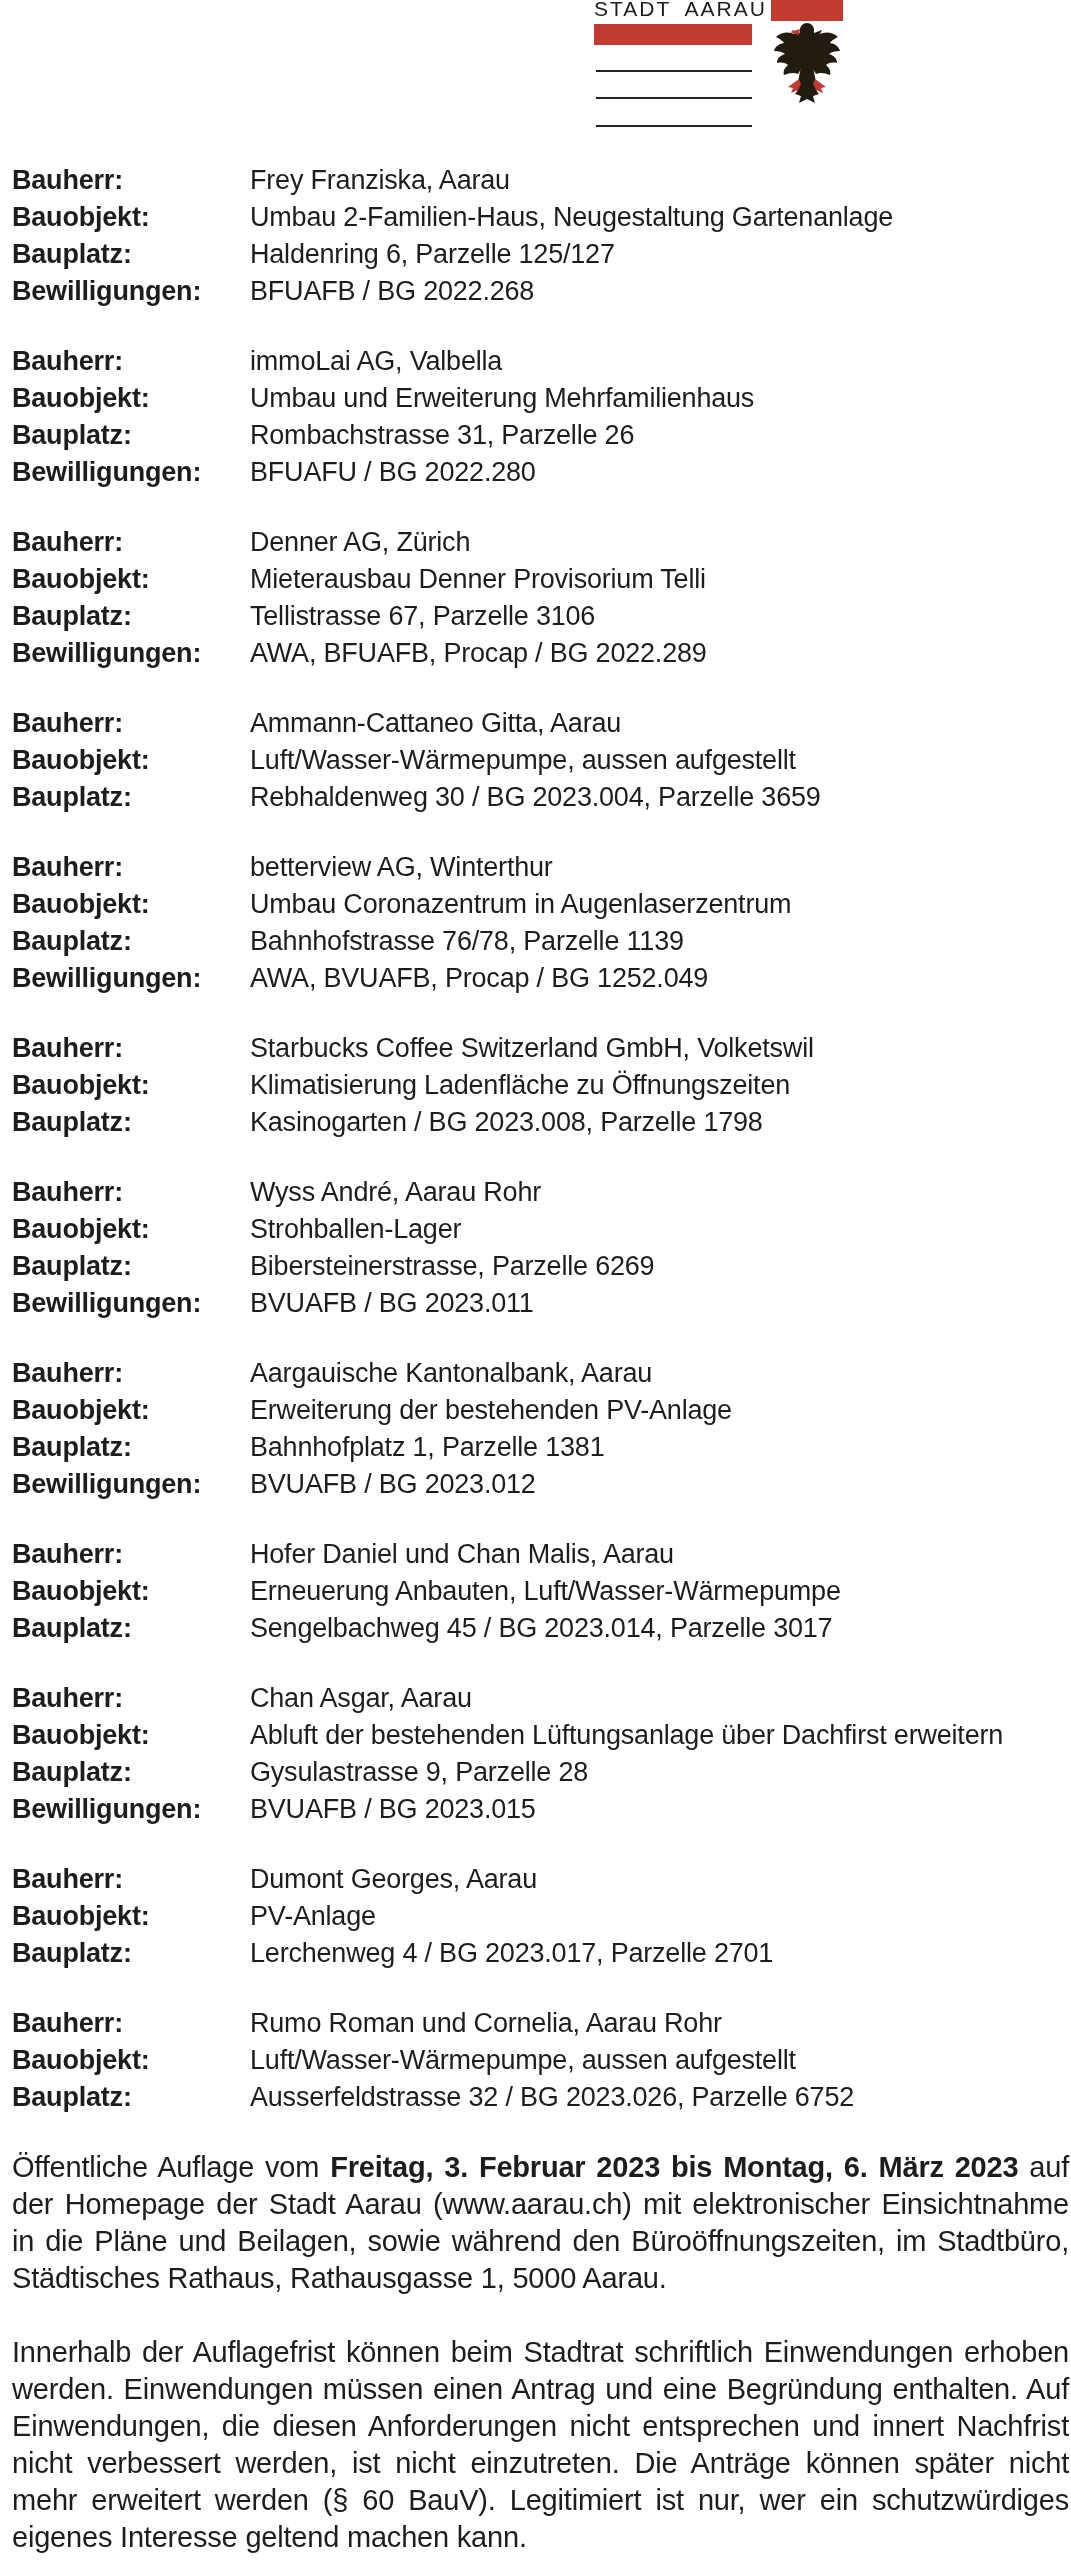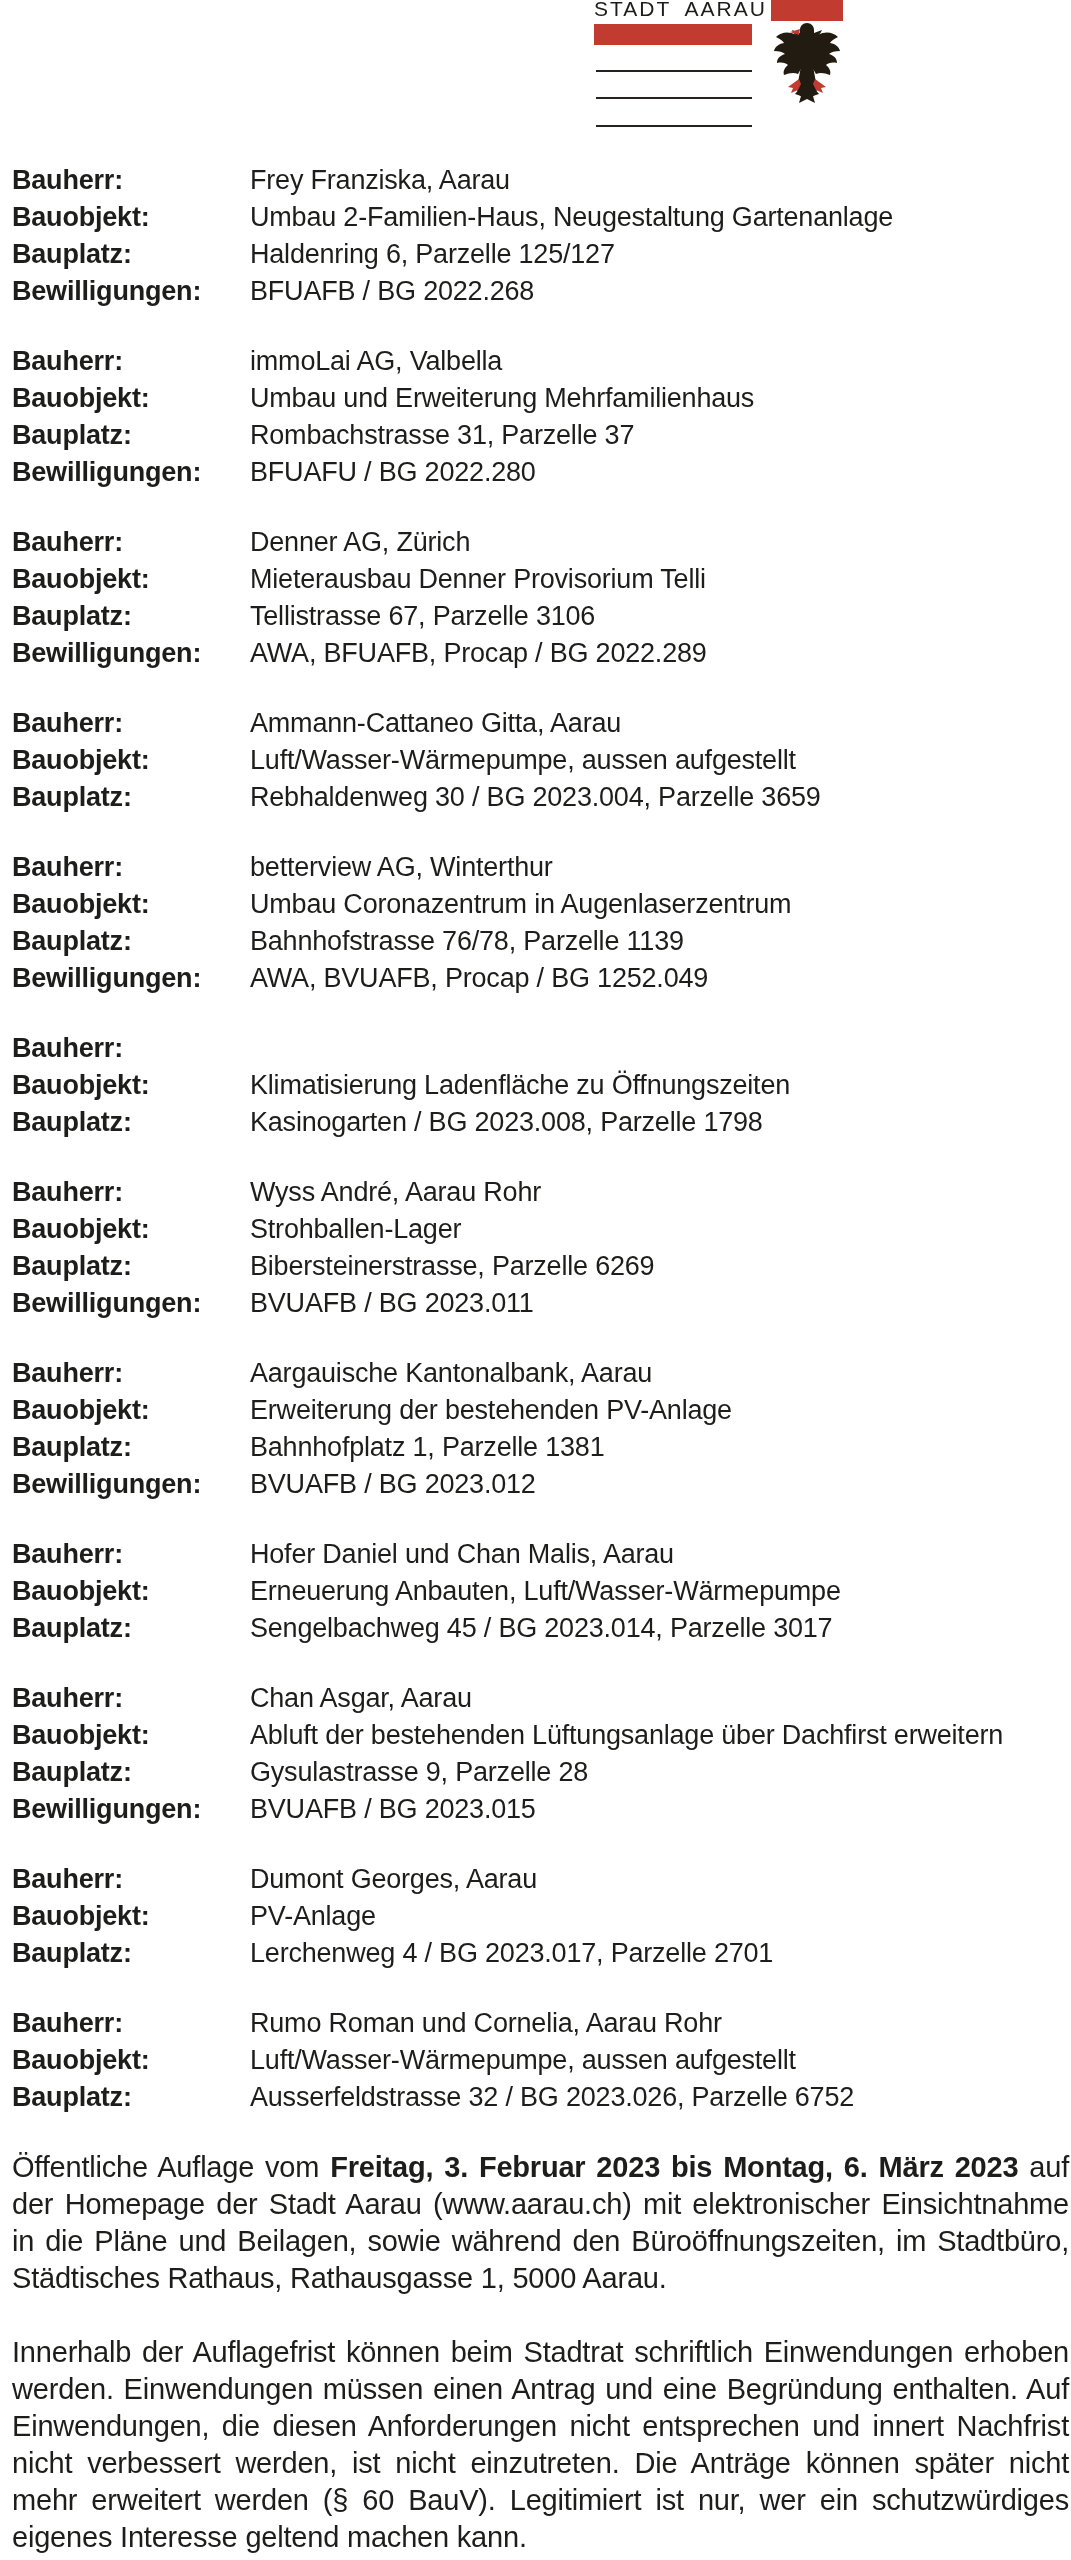--- a/index.html
+++ b/index.html
@@ -88,21 +88,21 @@
       <div class="row">
           <span class="lbl">Bauherr:</span>
           <span class="val">immoLai AG, Valbella</span>
         </div>
       <div class="row">
           <span class="lbl">Bauobjekt:</span>
           <span class="val">Umbau und Erweiterung Mehrfamilienhaus</span>
         </div>
       <div class="row">
           <span class="lbl">Bauplatz:</span>
-          <span class="val">Rombachstrasse 31, Parzelle 37</span>
+          <span class="val">Rombachstrasse 31, Parzelle 26</span>
         </div>
       <div class="row">
           <span class="lbl">Bewilligungen:</span>
           <span class="val">BFUAFU / BG 2022.280</span>
         </div>
     </div>
 
     <div class="block">
       <div class="row">
           <span class="lbl">Bauherr:</span>
@@ -152,20 +152,21 @@
         </div>
       <div class="row">
           <span class="lbl">Bewilligungen:</span>
           <span class="val">AWA, BVUAFB, Procap / BG 1252.049</span>
         </div>
     </div>
 
     <div class="block">
       <div class="row">
           <span class="lbl">Bauherr:</span>
+          <span class="val">Starbucks Coffee Switzerland GmbH, Volketswil</span>
         </div>
       <div class="row">
           <span class="lbl">Bauobjekt:</span>
           <span class="val">Klimatisierung Ladenfläche zu Öffnungszeiten</span>
         </div>
       <div class="row">
           <span class="lbl">Bauplatz:</span>
           <span class="val">Kasinogarten / BG 2023.008, Parzelle 1798</span>
         </div>
     </div>

